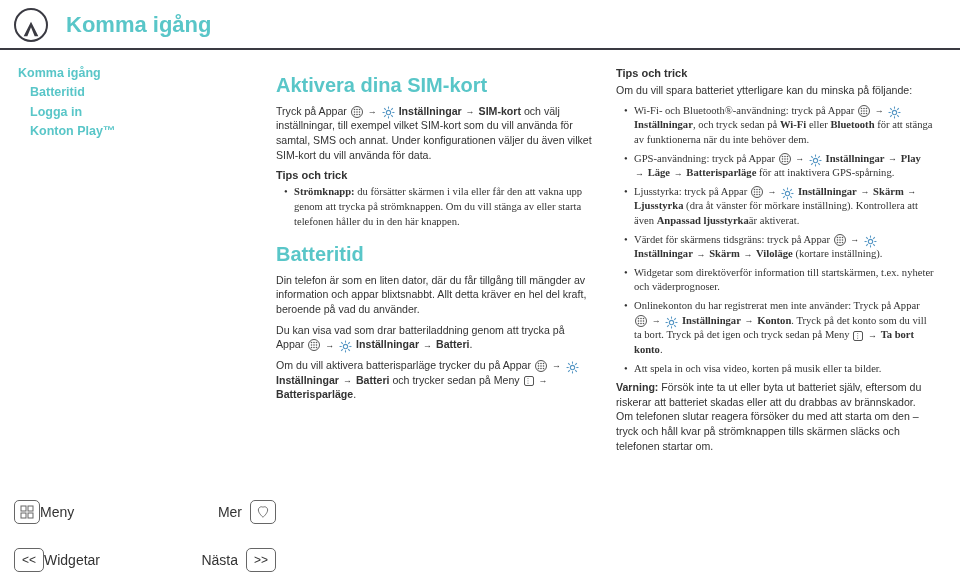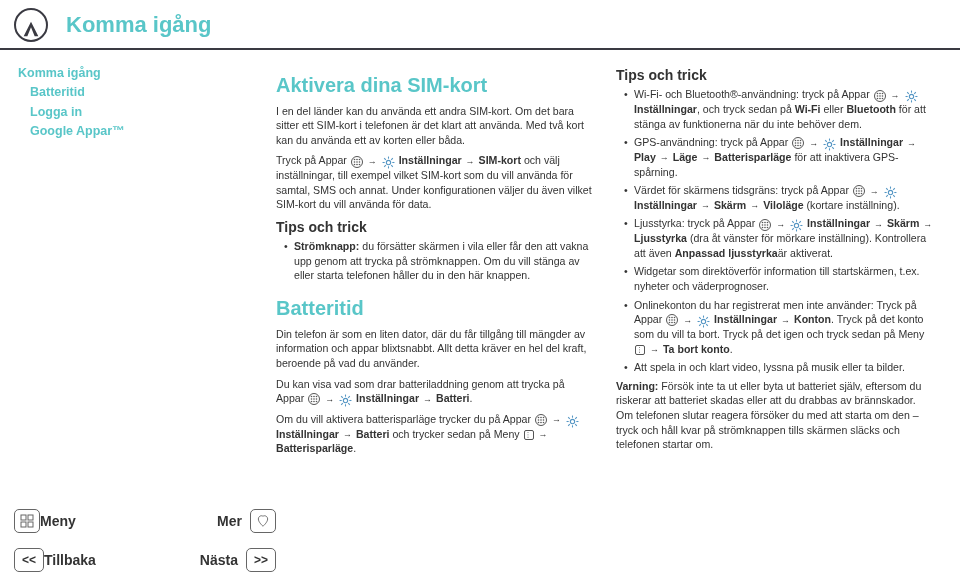--- a/index.html
+++ b/index.html
@@ -8,61 +8,60 @@
 .logo { width: 34px; height: 34px; border: 2.5px solid #3a3a42; border-radius: 50%; display: flex; align-items: flex-end; justify-content: center; position: relative; margin-right: 18px; }
 .logo svg { width: 22px; height: 22px; }
 .title { color: #59c6c8; font-size: 22px; font-weight: bold; }
 .main { display: flex; padding: 10px 0 0 18px; }
 .toc { width: 258px; font-size: 12.5px; color: #59c6c8; font-weight: bold; line-height: 1.55; padding-top: 4px; }
 .toc .lvl0 { }
 .toc .lvl1 { padding-left: 12px; }
 .cols { display: flex; gap: 22px; flex: 1; padding-right: 12px; }
 .col { width: 318px; font-size: 10.6px; line-height: 1.38; color: #333; }
 .h2 { color: #59c6c8; font-size: 20px; font-weight: bold; margin-bottom: 4px; margin-top: 12px;}
-.h3 { font-size: 14px; font-weight: bold; margin-top: 6px; margin-bottom: 2px; }
+.h3 { font-size: 11px; font-weight: bold; margin-top: 6px; margin-bottom: 2px; }
 .p { margin-bottom: 6px; }
-.ul { padding-left: 10px; }
+.ul { padding-left: 10px; font-family: Liberation Serif, serif; }
 .li { position: relative; padding-left: 8px; margin-bottom: 4px; }
 .li:before { content: "•"; position: absolute; left: -2px; }
 .b { font-weight: bold; }
 .arrow { display: inline-block; font-size: 9px; position: relative; top: -0.5px; margin: 0 1px;}
 .inl { display: inline-flex; align-items: center; vertical-align: middle; }
 .iapps { width: 12px; height: 12px; border: 1px solid #555; border-radius: 50%; margin: 0 1px; }
 .igear { width: 13px; height: 13px; margin: 0 1px; position: relative; top: 1px;}
 .imenu { width: 10px; height: 10px; border: 1px solid #555; border-radius: 2px; margin: 0 1px; font-size:7px; line-height:8px; text-align:center;}
 .footer { position: absolute; left: 14px; bottom: 10px; width: 262px; }
-.frow { display: flex; align-items: center; justify-content: space-between; font-size: 14px; color: #333; margin-top: 15px; font-weight: bold; }
+.frow { display: flex; align-items: center; justify-content: space-between; font-size: 14px; color: #333; margin-top: 24px; }
 .fbtn { width: 30px; height: 24px; border: 1.5px solid #666; border-radius: 5px; display: flex; align-items: center; justify-content: center; font-size: 12px; }
 .fbtn.sq { width: 26px; height: 24px; }
 </style>
 </head>
 <body>
 
 <div class="header">
   <div class="logo">
     <svg viewBox="0 0 24 24">
         <path d="M4 20 L12 4 L20 20 L16 20 L12 10 L8 20 Z" fill="#3a3a42"></path>
       </svg>
   </div>
   <div class="title">Komma igång</div>
 </div>
 
 <div class="main">
   <div class="toc">
     <div class="lvl0">Komma igång</div>
     <div class="lvl1">Batteritid</div>
     <div class="lvl1">Logga in</div>
-    <div class="lvl1">Google Appar™</div>
+    <div class="lvl1">Konton Play™</div>
   </div>
 
   <div class="cols">
 
     <div class="col">
       <div class="h2">Aktivera dina SIM-kort</div>
-      <div class="p">I en del länder kan du använda ett andra SIM-kort. Om det bara sitter ett SIM-kort i telefonen är det klart att använda. Med två kort kan du använda ett av korten eller båda.</div>
       <div class="p">
         <span>Tryck på Appar</span>
         <span class="inl iapps">
             <svg viewBox="0 0 12 12" width="10" height="10">
               <circle cx="3" cy="3" r="1" fill="#555"></circle>
               <circle cx="6" cy="3" r="1" fill="#555"></circle>
               <circle cx="9" cy="3" r="1" fill="#555"></circle>
               <circle cx="3" cy="6" r="1" fill="#555"></circle>
               <circle cx="6" cy="6" r="1" fill="#555"></circle>
               <circle cx="9" cy="6" r="1" fill="#555"></circle>
@@ -167,20 +166,21 @@
         <span class="arrow">→</span>
         <span class="b">Batteri</span><span> och trycker sedan på Meny</span>
         <span class="inl imenu">⋮</span>
         <span class="arrow">→</span>
         <span class="b">Batterisparläge</span>.
       </div>
     </div>
 
     <div class="col">
       <div class="h3">Tips och trick</div>
+      <div class="p">Om du vill spara batteriet ytterligare kan du minska på följande:</div>
       <div class="ul">
         <div class="li">
           <span>Wi-Fi- och Bluetooth®-användning: tryck på Appar</span>
           <span class="inl iapps">
               <svg viewBox="0 0 12 12" width="10" height="10">
                 <circle cx="3" cy="3" r="1" fill="#555"></circle>
                 <circle cx="6" cy="3" r="1" fill="#555"></circle>
                 <circle cx="9" cy="3" r="1" fill="#555"></circle>
                 <circle cx="3" cy="6" r="1" fill="#555"></circle>
                 <circle cx="6" cy="6" r="1" fill="#555"></circle>
@@ -241,20 +241,57 @@
             </span>
           <span class="b">Inställningar</span>
           <span class="arrow">→</span>
           <span class="b">Play</span>
           <span class="arrow">→</span>
           <span class="b">Läge</span>
           <span class="arrow">→</span>
           <span class="b">Batterisparläge</span><span> för att inaktivera GPS-spårning.</span>
         </div>
         <div class="li">
+          <span>Ljusstyrka: tryck på Appar</span>
+          <span class="inl iapps">
+              <svg viewBox="0 0 12 12" width="10" height="10">
+                <circle cx="3" cy="3" r="1" fill="#555"></circle>
+                <circle cx="6" cy="3" r="1" fill="#555"></circle>
+                <circle cx="9" cy="3" r="1" fill="#555"></circle>
+                <circle cx="3" cy="6" r="1" fill="#555"></circle>
+                <circle cx="6" cy="6" r="1" fill="#555"></circle>
+                <circle cx="9" cy="6" r="1" fill="#555"></circle>
+                <circle cx="3" cy="9" r="1" fill="#555"></circle>
+                <circle cx="6" cy="9" r="1" fill="#555"></circle>
+                <circle cx="9" cy="9" r="1" fill="#555"></circle>
+              </svg>
+            </span>
+          <span class="arrow">→</span>
+          <span class="inl igear">
+              <svg viewBox="0 0 24 24" width="13" height="13">
+                <circle cx="12" cy="12" r="4" fill="none" stroke="#5596c4" stroke-width="2"></circle>
+                <g stroke="#5596c4" stroke-width="2">
+                  <line x1="12" y1="1" x2="12" y2="5"></line>
+                  <line x1="12" y1="19" x2="12" y2="23"></line>
+                  <line x1="1" y1="12" x2="5" y2="12"></line>
+                  <line x1="19" y1="12" x2="23" y2="12"></line>
+                  <line x1="4" y1="4" x2="7" y2="7"></line>
+                  <line x1="17" y1="17" x2="20" y2="20"></line>
+                  <line x1="4" y1="20" x2="7" y2="17"></line>
+                  <line x1="17" y1="7" x2="20" y2="4"></line>
+                </g>
+              </svg>
+            </span>
+          <span class="b">Inställningar</span>
+          <span class="arrow">→</span>
+          <span class="b">Skärm</span>
+          <span class="arrow">→</span>
+          <span class="b">Ljusstyrka</span><span> (dra åt vänster för mörkare inställning). Kontrollera att även </span><span class="b">Anpassad ljusstyrka</span><span>är aktiverat.</span>
+        </div>
+        <div class="li">
           <span>Värdet för skärmens tidsgräns: tryck på Appar</span>
           <span class="inl iapps">
               <svg viewBox="0 0 12 12" width="10" height="10">
                 <circle cx="3" cy="3" r="1" fill="#555"></circle>
                 <circle cx="6" cy="3" r="1" fill="#555"></circle>
                 <circle cx="9" cy="3" r="1" fill="#555"></circle>
                 <circle cx="3" cy="6" r="1" fill="#555"></circle>
                 <circle cx="6" cy="6" r="1" fill="#555"></circle>
                 <circle cx="9" cy="6" r="1" fill="#555"></circle>
                 <circle cx="3" cy="9" r="1" fill="#555"></circle>
@@ -276,57 +313,20 @@
                   <line x1="4" y1="20" x2="7" y2="17"></line>
                   <line x1="17" y1="7" x2="20" y2="4"></line>
                 </g>
               </svg>
             </span>
           <span class="b">Inställningar</span>
           <span class="arrow">→</span>
           <span class="b">Skärm</span>
           <span class="arrow">→</span>
           <span class="b">Viloläge</span><span> (kortare inställning).</span>
-        </div>
-        <div class="li">
-          <span>Ljusstyrka: tryck på Appar</span>
-          <span class="inl iapps">
-              <svg viewBox="0 0 12 12" width="10" height="10">
-                <circle cx="3" cy="3" r="1" fill="#555"></circle>
-                <circle cx="6" cy="3" r="1" fill="#555"></circle>
-                <circle cx="9" cy="3" r="1" fill="#555"></circle>
-                <circle cx="3" cy="6" r="1" fill="#555"></circle>
-                <circle cx="6" cy="6" r="1" fill="#555"></circle>
-                <circle cx="9" cy="6" r="1" fill="#555"></circle>
-                <circle cx="3" cy="9" r="1" fill="#555"></circle>
-                <circle cx="6" cy="9" r="1" fill="#555"></circle>
-                <circle cx="9" cy="9" r="1" fill="#555"></circle>
-              </svg>
-            </span>
-          <span class="arrow">→</span>
-          <span class="inl igear">
-              <svg viewBox="0 0 24 24" width="13" height="13">
-                <circle cx="12" cy="12" r="4" fill="none" stroke="#5596c4" stroke-width="2"></circle>
-                <g stroke="#5596c4" stroke-width="2">
-                  <line x1="12" y1="1" x2="12" y2="5"></line>
-                  <line x1="12" y1="19" x2="12" y2="23"></line>
-                  <line x1="1" y1="12" x2="5" y2="12"></line>
-                  <line x1="19" y1="12" x2="23" y2="12"></line>
-                  <line x1="4" y1="4" x2="7" y2="7"></line>
-                  <line x1="17" y1="17" x2="20" y2="20"></line>
-                  <line x1="4" y1="20" x2="7" y2="17"></line>
-                  <line x1="17" y1="7" x2="20" y2="4"></line>
-                </g>
-              </svg>
-            </span>
-          <span class="b">Inställningar</span>
-          <span class="arrow">→</span>
-          <span class="b">Skärm</span>
-          <span class="arrow">→</span>
-          <span class="b">Ljusstyrka</span><span> (dra åt vänster för mörkare inställning). Kontrollera att även </span><span class="b">Anpassad ljusstyrka</span><span>är aktiverat.</span>
         </div>
         <div class="li">Widgetar som direktöverför information till startskärmen, t.ex. nyheter och väderprognoser.</div>
         <div class="li">
           <span>Onlinekonton du har registrerat men inte använder: Tryck på Appar</span>
           <span class="inl iapps">
               <svg viewBox="0 0 12 12" width="10" height="10">
                 <circle cx="3" cy="3" r="1" fill="#555"></circle>
                 <circle cx="6" cy="3" r="1" fill="#555"></circle>
                 <circle cx="9" cy="3" r="1" fill="#555"></circle>
                 <circle cx="3" cy="6" r="1" fill="#555"></circle>
@@ -353,21 +353,21 @@
                 </g>
               </svg>
             </span>
           <span class="b">Inställningar</span>
           <span class="arrow">→</span>
           <span class="b">Konton</span><span>. Tryck på det konto som du vill ta bort. Tryck på det igen och tryck sedan på Meny</span>
           <span class="inl imenu">⋮</span>
           <span class="arrow">→</span>
           <span class="b">Ta bort konto</span>.
         </div>
-        <div class="li">Att spela in och klart video, lyssna på musik eller ta bilder.</div>
+        <div class="li">Att spela in och visa video, korten på musik eller ta bilder.</div>
       </div>
       <div class="p"><span class="b">Varning:</span><span> Försök inte ta ut eller byta ut batteriet själv, eftersom du riskerar att batteriet skadas eller att du drabbas av brännskador. Om telefonen slutar reagera försöker du med att starta om den – tryck och håll kvar på strömknappen tills skärmen släcks och telefonen startar om.</span></div>
     </div>
   </div>
 </div>
 
 <div class="footer">
   <div class="frow">
     <div class="fbtn sq">
         <svg width="14" height="14" viewBox="0 0 14 14">
@@ -381,18 +381,18 @@
     <span style="flex:1"></span>
     <span>Mer</span>
     <div class="fbtn sq" style="margin-left:8px">
         <svg width="14" height="14" viewBox="0 0 24 24">
           <path d="M12 21 C12 21 4 14 4 8.5 C4 5 7 3 9.5 3 C11 3 12 4 12 4 C12 4 13 3 14.5 3 C17 3 20 5 20 8.5 C20 14 12 21 12 21 Z" fill="none" stroke="#666" stroke-width="1.6"></path>
         </svg>
       </div>
   </div>
   <div class="frow">
     <div class="fbtn">&lt;&lt;</div>
-    <span>Tillbaka</span>
+    <span>Widgetar</span>
     <span style="flex:1"></span>
     <span>Nästa</span>
     <div class="fbtn" style="margin-left:8px">&gt;&gt;</div>
   </div>
 </div>
 
 </body></html>

